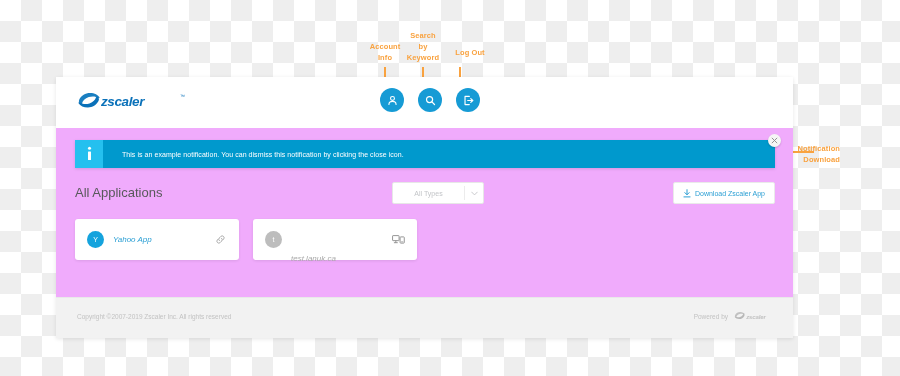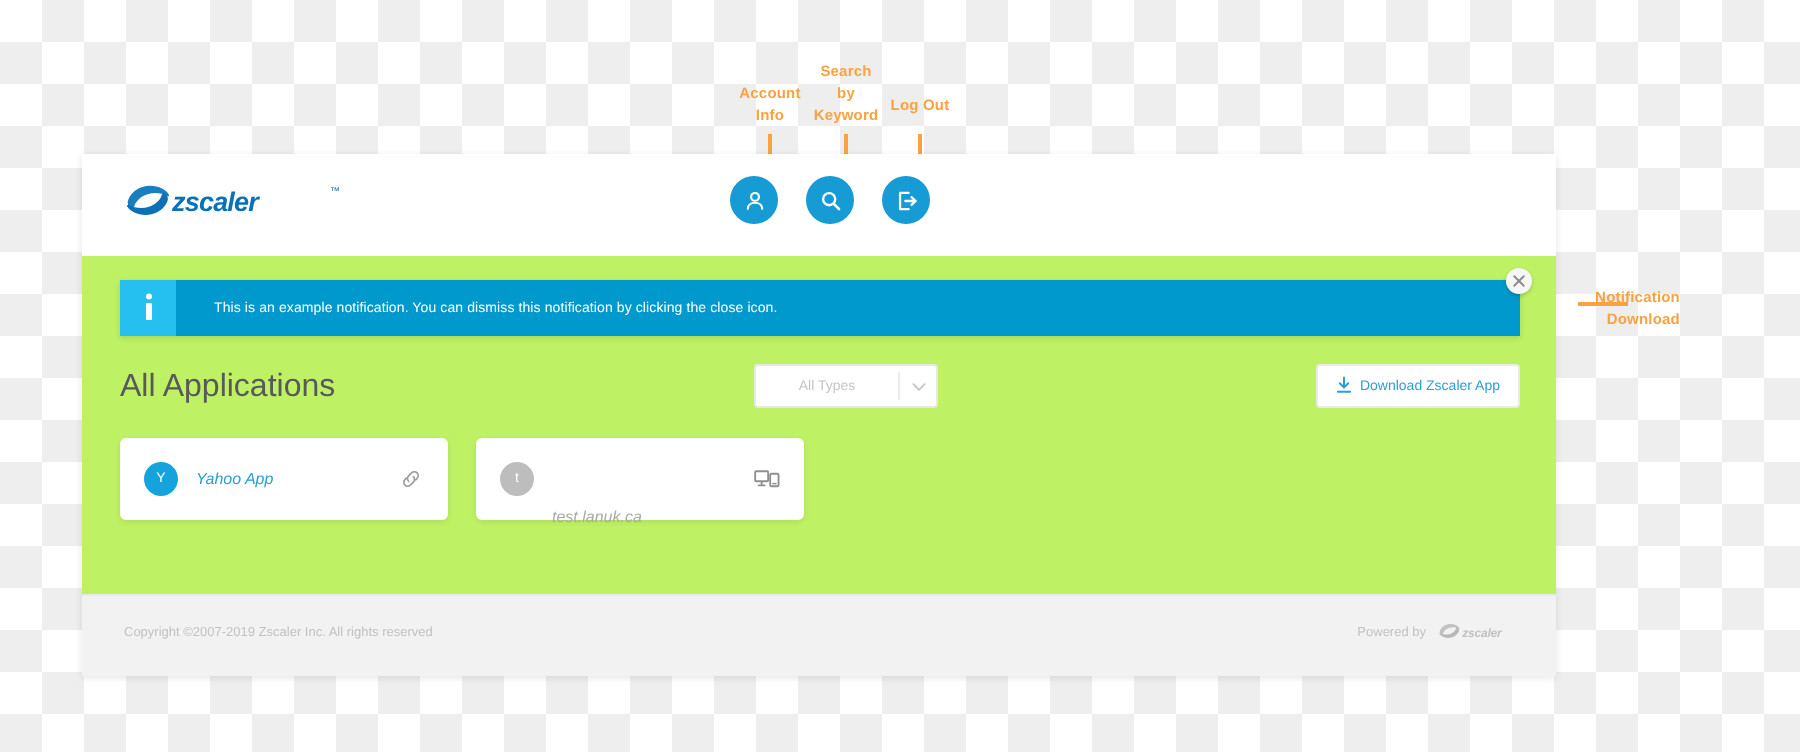--- a/index.html
+++ b/index.html
@@ -21,25 +21,25 @@
   }
   .stage {
     position: relative;
     width: 900px;
     height: 376px;
   }
 
   
   .app-panel {
     position: absolute;
-    left: 41px;
+    left: 56px;
     top: 77px;
     width: 737px;
     height: 261px;
-    background: #bef264;
+    background: #f0abfc;
     box-shadow: 0 1px 4px rgba(0,0,0,0.10);
   }
   .app-header {
     position: absolute;
     left: 0;
     top: 0;
     width: 737px;
     height: 51px;
     background: #ffffff;
   }
@@ -138,21 +138,21 @@
     position: absolute;
     left: 19px;
     top: 105px;
     width: 700px;
     height: 24px;
   }
   .section-title {
     position: absolute;
     left: 0;
     top: 3px;
-    font-size: 16px;
+    font-size: 13px;
     color: #58595b;
   }
   .type-select {
     position: absolute;
     left: 317px;
     top: 0;
     width: 92px;
     height: 22px;
     background: #ffffff;
     border: 1px solid #e7e7e7;
@@ -316,21 +316,21 @@
   </div>
   <div class="anno-vline" style="left:384px; top:67px; height:22px;"></div>
 
   <div class="anno-label" style="left:399px; top:30px; width:48px;">
     <div>Search</div>
     <div>by</div>
     <div>Keyword</div>
   </div>
   <div class="anno-vline" style="left:422px; top:67px; height:22px;"></div>
 
-  <div class="anno-label" style="left:437px; top:47px; width:46px;">
+  <div class="anno-label" style="left:447px; top:47px; width:46px;">
     <div>Log Out</div>
   </div>
   <div class="anno-vline" style="left:459px; top:67px; height:22px;"></div>
 
   <div class="anno-hline" style="left:789px; top:151px; width:25px;"></div>
   <div class="anno-label" style="left:772px; top:143px; width:68px; text-align:right;">
     <div>Notification</div>
     <div>Download</div>
   </div>
 

